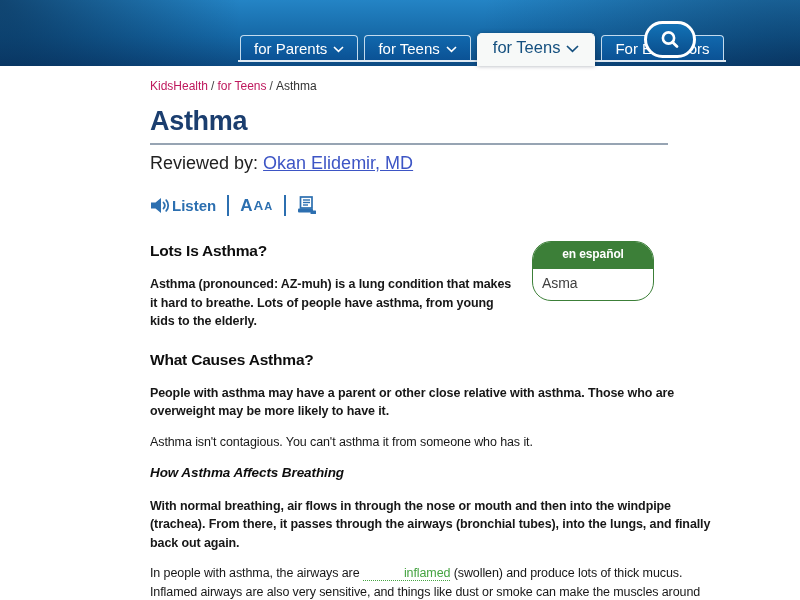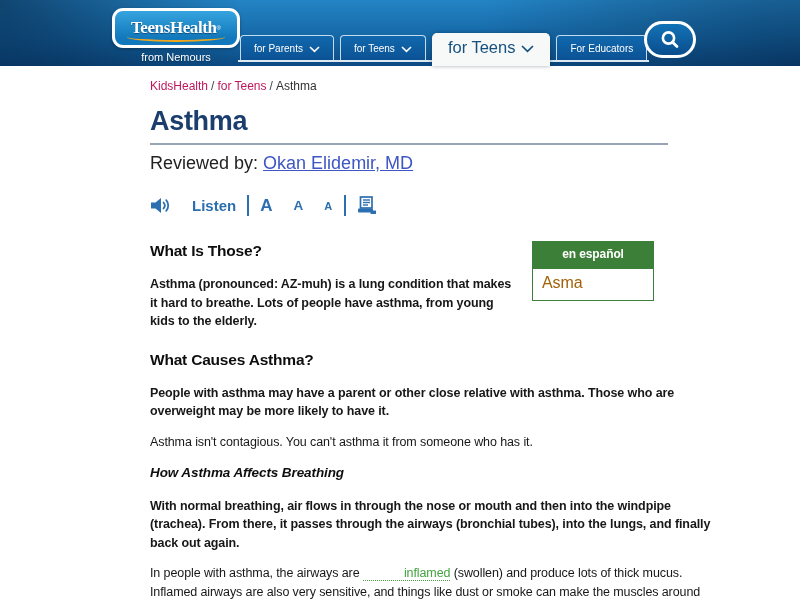--- a/index.html
+++ b/index.html
@@ -29,21 +29,21 @@
     height:8px; border-bottom:2.5px solid #f2a71b; border-radius:50%; }
   .tagline{ color:#fff; font-size:11px; text-align:center; margin-top:3px;
     text-shadow:0 1px 1px rgba(0,30,60,.5); }
 
   .nav-tabs{ position:absolute; left:238px; bottom:4px; display:flex;
     align-items:flex-end; gap:6px; border-bottom:2px solid #dfe9f2; padding:0 2px; }
   .tab{
     display:flex; align-items:center; gap:6px; height:25px; padding:0 13px;
     background:linear-gradient(180deg,#1168ad,#0b5295);
     border:1px solid #c3dbee; border-bottom:none; border-radius:4px 4px 0 0;
-    color:#fff; font-size:10px; cursor:pointer; white-space:nowrap;
+    color:#fff; font-size:15px; cursor:pointer; white-space:nowrap;
   }
   .tab.active{
     height:33px; margin-bottom:-6px; padding:0 15px 5px; position:relative; z-index:2;
     background:#f7f9f8; border-color:#f7f9f8; border-radius:5px 5px 0 0;
     color:#15507f; font-size:16.5px; box-shadow:0 0 4px rgba(0,20,40,.35);
   }
   .chev{ display:inline-block; line-height:0; margin-top:2px; }
 
   .search-btn{
     position:absolute; left:644px; top:21px; width:52px; height:37px;
@@ -59,59 +59,52 @@
   .crumb-sep{ color:#444; margin:0 3px; }
 
   .page-title{ margin-top:13px; font-size:27px; font-weight:bold; color:#1b3e6f;
     letter-spacing:-0.3px; }
   .rule{ margin-top:6px; width:518px; height:2px; background:#97a4b3; }
 
   .reviewed{ margin-top:8px; font-size:18px; color:#222; }
   .reviewed a{ color:#3d55c5; text-decoration:underline; cursor:pointer; }
 
   .toolbar{ margin-top:21px; display:flex; align-items:center; color:#2c6fb0; }
-  .tool{ display:flex; align-items:center; gap:20px; cursor:pointer; color:#2c6fb0; }
+  .tool{ display:flex; align-items:center; gap:0; cursor:pointer; color:#2c6fb0; }
   .listen-label{ font-size:15px; font-weight:bold; }
   .tool-sep{ width:2px; height:21px; background:#2c6fb0; margin:0 11px; }
   .textsize{ font-weight:bold; letter-spacing:1px; }
   .a1{ font-size:17px; } .a2{ font-size:13.5px; } .a3{ font-size:11px; }
 
   
   .article{ margin-top:25px; font-size:12.5px; line-height:18.5px;
     letter-spacing:-0.1px; color:#171717; }
   .article h2{ font-size:15.5px; line-height:20px; margin:19px 0 0; color:#0e0e0e;
     letter-spacing:-0.2px; }
   .article h2.first{ margin-top:0; }
   .article h3{ font-size:13.5px; line-height:18.5px; margin:13px 0 0; color:#0e0e0e;font-style:italic; }
   .article p{ margin:12px 0 0; }
   .article h2 + p, .article h3 + p{ margin-top:14px;font-weight:bold; }
   .narrow{ max-width:402px; }
   .green-link{ color:#44a340; text-decoration:none;
     border-bottom:1px dotted #44a340; cursor:pointer;padding-left:41px; }
 
   .espanol{
     float:right; width:122px; margin:0 74px 12px 16px;
-    border:1px solid #3c7f38; border-radius:0; overflow:hidden; background:#fff;
+    border:1px solid #3c7f38; border-radius:19px; overflow:hidden; background:#fff;
   }
   .espanol-header{ background:#3c7f38; color:#fff; font-weight:bold; font-size:12px;
     text-align:center; padding:3px 0 5px; }
   .espanol-body{ padding:5px 9px 7px; }
-  .espanol-body a{ color:#a16207; font-size:16px; text-decoration:none; cursor:pointer; }
+  .espanol-body a{ color:#404040; font-size:14px; text-decoration:none; cursor:pointer; }
 </style>
 </head>
 <body>
 
 <header class="site-header">
-  <div class="logo">
-    <div class="badge">
-      <span class="badge-text">TeensHealth</span>
-        <sup class="reg">®</sup>
-    </div>
-    <div class="tagline">from Nemours</div>
-  </div>
 
   <nav class="nav-tabs">
     <div class="tab">
       <span>for Parents</span>
       <span class="chev"><svg width="11" height="7" viewBox="0 0 11 7">
             <polyline points="1,1 5.5,5.3 10,1" fill="none" stroke="currentColor" stroke-width="1.6"></polyline>
           </svg></span>
     </div>
     <div class="tab">
       <span>for Teens</span>
@@ -186,21 +179,21 @@
   </div>
 
   <article class="article">
     <aside class="espanol">
       <div class="espanol-header">en español</div>
       <div class="espanol-body">
         <a>Asma</a>
       </div>
     </aside>
 
-    <h2 class="first">What Is Those?</h2>
+    <h2 class="first">Lots Is Asthma?</h2>
     <p class="narrow">Asthma (pronounced: AZ-muh) is a lung condition that makes it hard to breathe. Lots of people have asthma, from young kids to the elderly.</p>
 
     <h2>What Causes Asthma?</h2>
     <p>People with asthma may have a parent or other close relative with asthma. Those who are overweight may be more likely to have it.</p>
     <p>Asthma isn't contagious. You can't asthma it from someone who has it.</p>
 
     <h3>How Asthma Affects Breathing</h3>
     <p>With normal breathing, air flows in through the nose or mouth and then into the windpipe (trachea). From there, it passes through the airways (bronchial tubes), into the lungs, and finally back out again.</p>
     <p><span>In people with asthma, the airways are </span><a class="green-link">inflamed</a><span> (swollen) and produce lots of thick mucus. Inflamed airways are also very sensitive, and things like dust or smoke can make the muscles around them tighten up. All these things can narrow the airways and make it harder for a person to breathe.</span></p>
 

